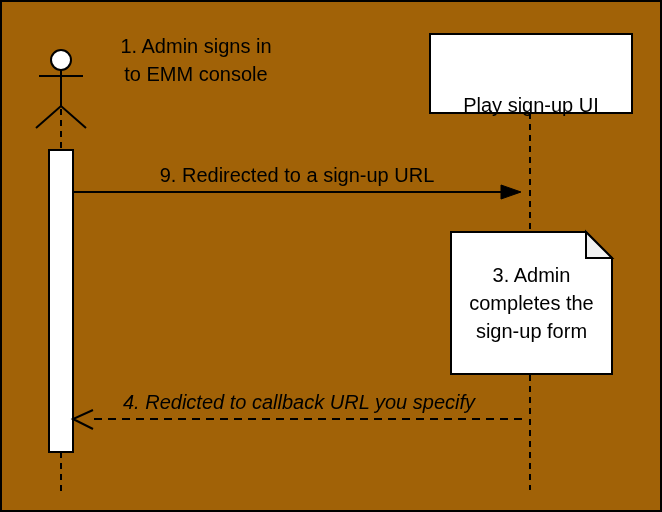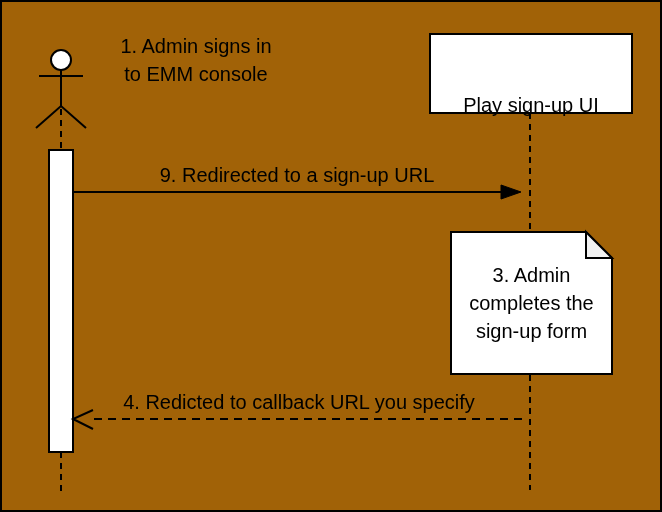--- a/index.html
+++ b/index.html
@@ -22,21 +22,21 @@
   .label {
     position: absolute;
     font-size: 20px;
     line-height: 28px;
     text-align: center;
     white-space: pre-line;
     color: #000000;
   }
   .msg1-label  { left: 94px;  top: 30px;  width: 200px; }
   .msg2-label  { left: 71px;  top: 159px; width: 448px; }
-  .msg4-label  { left: 71px;  top: 386px; width: 452px; }
+  .msg4-label  { left: 71px;  top: 386px; width: 452px; font-style: italic; }
   .participant-label {
     position: absolute;
     left: 428px; top: 32px;
     width: 202px; height: 79px;
     display: flex; align-items: center; justify-content: center;
     font-size: 20px;
     margin-top: 32px;
   }
   .note-label {
     position: absolute;

